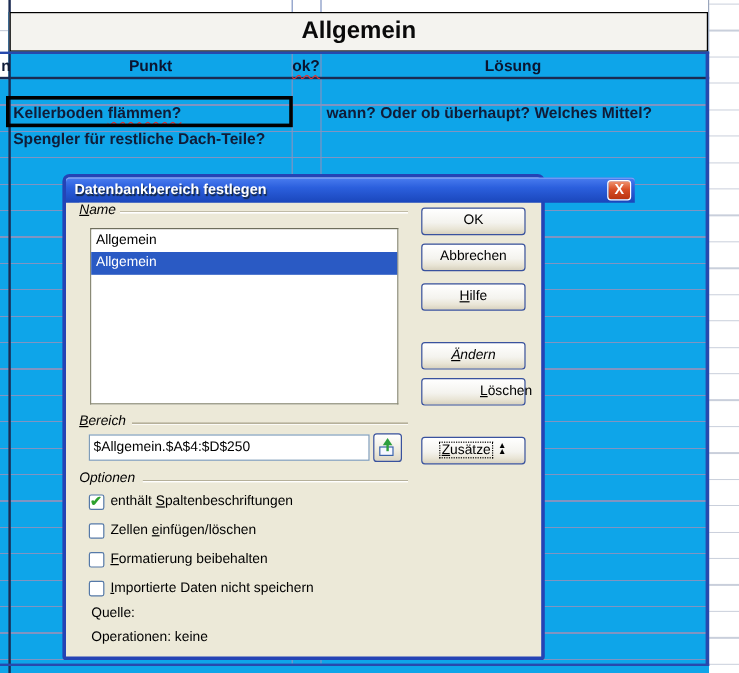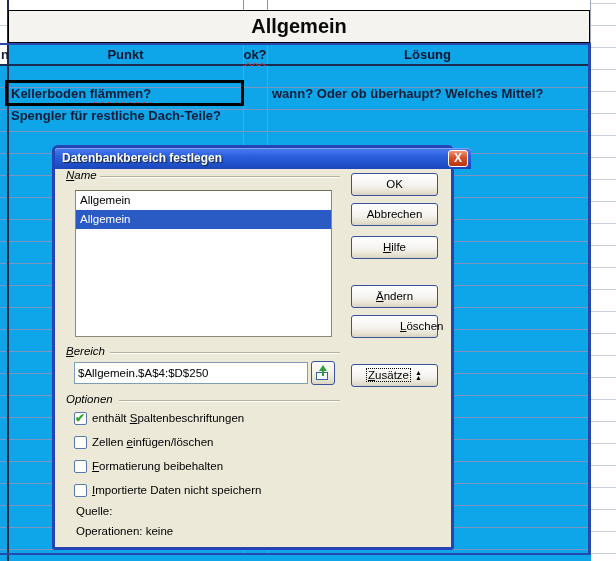--- a/index.html
+++ b/index.html
@@ -45,21 +45,21 @@
   .cell-b5 { left:11px; }
   .misspell { text-decoration:underline wavy 1px #e03232; text-underline-offset:3px;
               -webkit-text-decoration:underline wavy #e03232; }
   .sel-border { position:absolute; left:5px; top:80px; width:239px; height:26px;
                 border:3px solid #000; z-index:2; }
 
   
   .dialog { position:absolute; left:52px; top:145px; width:402px; height:405px; z-index:10;
             background:#ece9d8; border:3px solid #2443b5; border-radius:6px 6px 3px 3px;
             font-size:11.5px; color:#000; }
-  .titlebar { position:absolute; left:0; top:0; width:416px; height:21px; border-radius:3px 3px 0 0;
+  .titlebar { position:absolute; left:0; top:0; width:474px; height:21px; border-radius:3px 3px 0 0;
             background:linear-gradient(180deg,#4a7df0 0%, #2b5fdd 40%, #1a46bb 100%);
             box-shadow:inset 0 1px 0 #7fa3f5; }
   .titlebar .txt { position:absolute; left:7px; top:0; line-height:21px; color:#fff; font-weight:bold;
             font-size:12px; text-shadow:1px 1px 1px #123; }
   .close-btn { position:absolute; top:2px; right:3px; width:20px; height:17px; border:1px solid #fff;
             border-radius:3px; background:linear-gradient(180deg,#f09471 0%, #d94f27 45%, #ba3410 100%);
             color:#fff; font-weight:bold; font-size:12px; line-height:15px; text-align:center; cursor:default; }
 
   .grp-label { position:absolute; background:#ece9d8; padding-right:3px;font-style:italic; }
   .etched { position:absolute; height:2px;
@@ -67,21 +67,21 @@
 
   .listbox { position:absolute; left:20px; top:42px; width:257px; height:147px; background:#fff;
              border:1px solid #8a8a76; border-top-color:#6e6e5c; }
   .lb-item { height:19px; line-height:19px; padding-left:4px; color:#000; }
   .lb-item.selected { background:#2a5ac4; color:#fff; }
 
   .xp-btn { position:absolute; left:296px; width:87px; height:23px; border:1px solid #39529e;
             border-radius:3px; text-align:center; line-height:21px; font-size:11.5px; color:#000;
             background:linear-gradient(180deg,#ffffff 0%, #f4f3ee 55%, #e9e5d6 80%, #d8d2bf 100%); }
   .b-ok { top:25px; } .b-cancel { top:55px; } .b-help { top:88px; }
-  .b-mod { top:137px; } .b-del { top:167px;padding-left:48px; } .b-more { top:216px; }
+  .b-mod { top:137px;font-style:italic; } .b-del { top:167px;padding-left:48px; } .b-more { top:216px; }
   .focus-dotted { outline:1px dotted #000; outline-offset:0px; padding:0 1px; }
   .dbl-arrow { display:inline-block; vertical-align:middle; margin-left:5px; line-height:4px;
                font-size:7px; color:#000; }
   .dbl-arrow span { display:block; height:5px; }
 
   .range-input { position:absolute; left:19px; top:214px; width:234px; height:22px; border:1px solid #7f9db9;
                background:#fff; font-family:"Liberation Sans",sans-serif; font-size:11.5px; padding:0 3px; }
   .shrink-btn { position:absolute; left:256px; top:213px; width:24px; height:24px; border:1px solid #39529e;
                border-radius:3px; background:linear-gradient(180deg,#ffffff,#efecdf 60%,#dcd6c4); }
   .shrink-ico { position:absolute; left:4px; top:3px; width:14px; height:16px; }

